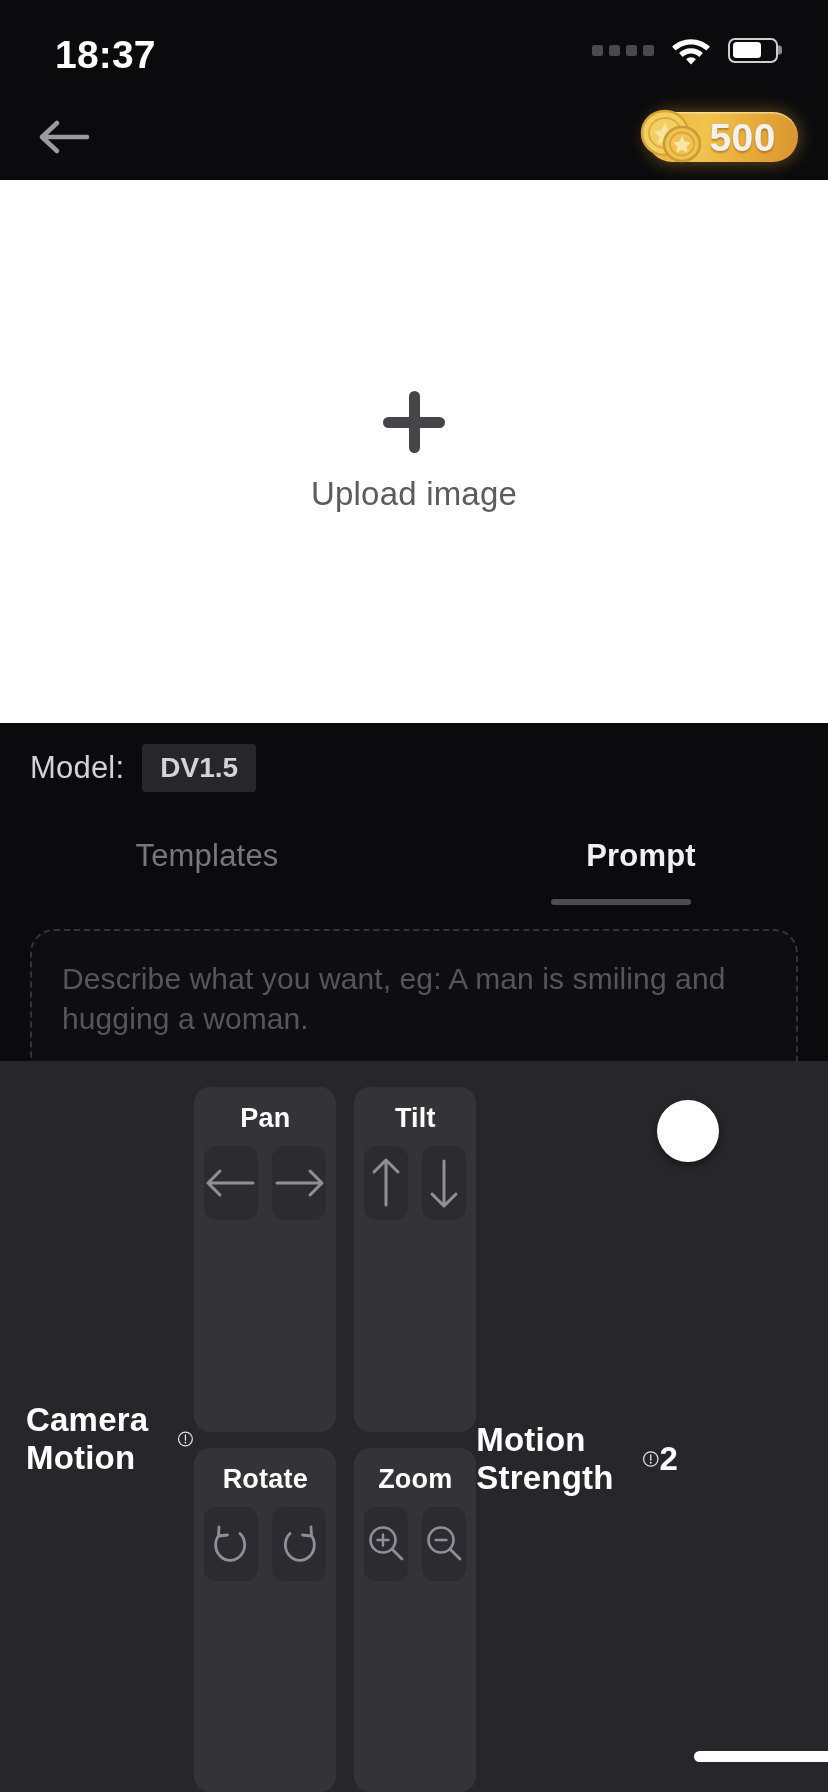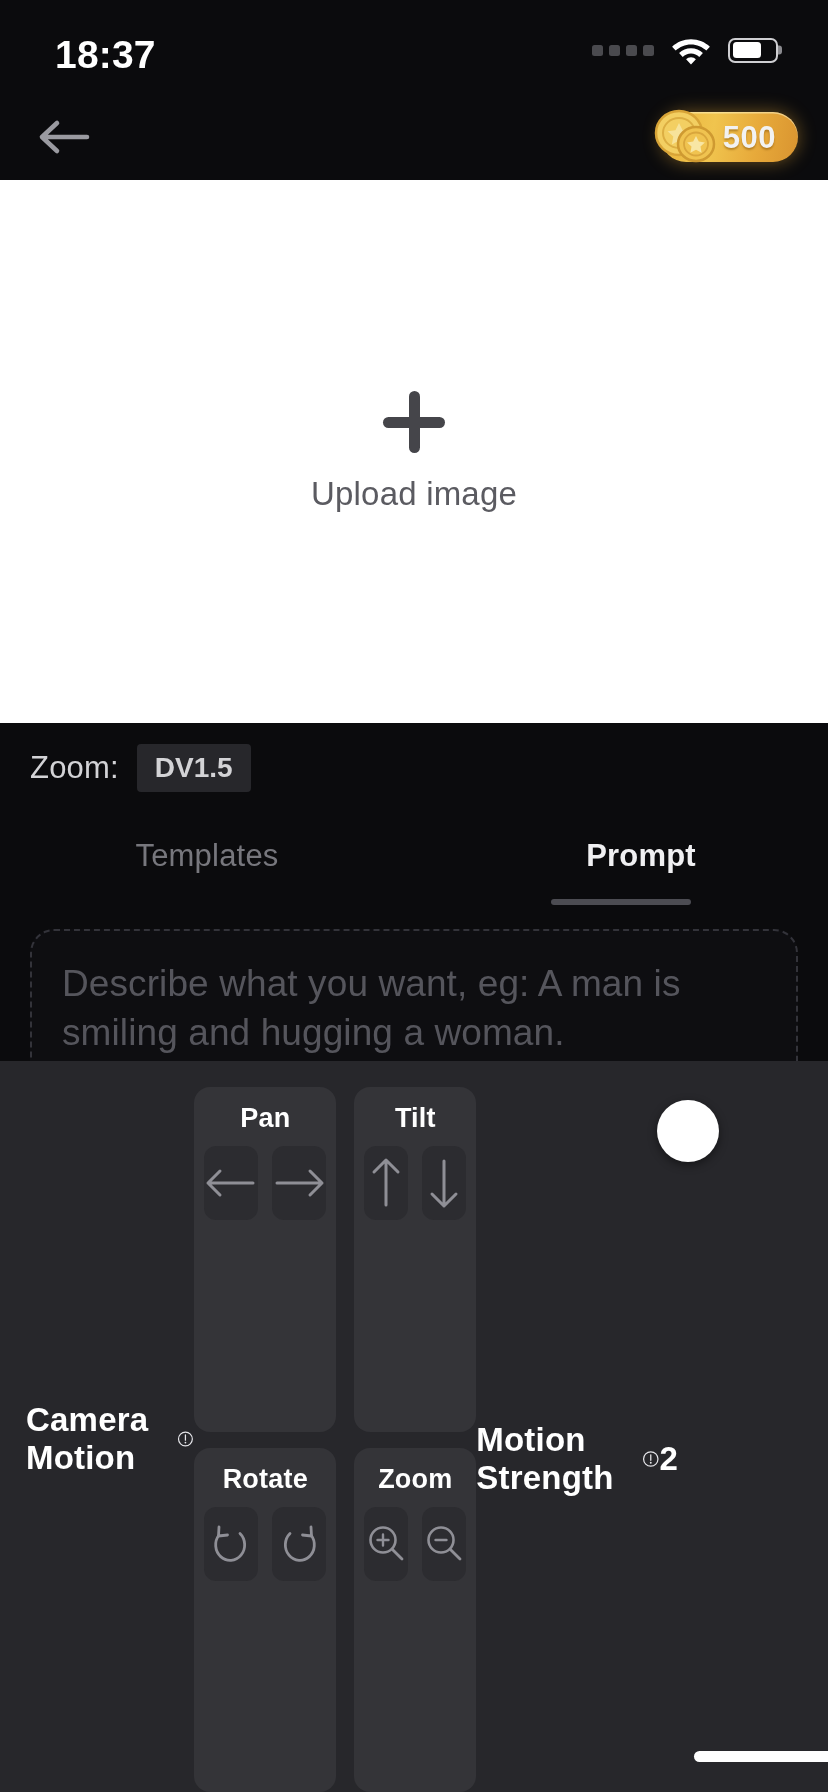--- a/index.html
+++ b/index.html
@@ -110,21 +110,21 @@
   }
   .coin-badge .coins {
     position: absolute;
     left: -14px;
     top: 50%;
     transform: translateY(-50%);
     width: 78px; height: 56px;
   }
   .coin-badge .coin-amount {
     color: #f2f2f2;
-    font-size: 31px;
+    font-size: 39px;
     font-weight: 700;
     letter-spacing: 0.5px;
     text-shadow: 0 2px 2px rgba(120,70,0,.45);
     line-height: 1;
   }
 
   
   .upload-area {
     flex: 0 0 543px;
     background: #ffffff;
@@ -217,21 +217,21 @@
     width: 100%;
     height: 200px;
     border: 2px dashed #33333a;
     border-radius: 24px;
     background: #0e0e11;
     padding: 28px 30px;
     cursor: text;
   }
   .prompt-placeholder {
     color: #55555c;
-    font-size: 37px;
+    font-size: 30px;
     line-height: 1.33;
     letter-spacing: 0.1px;
   }
 
   
   .bottom-panel {
     flex: 1 1 auto;
     background: #27272b;
     padding: 26px 26px 0 26px;
     display: flex;
@@ -386,21 +386,21 @@
 
   <div class="upload-area">
     <div class="plus-icon">
       <i class="h"></i>
         <i class="v"></i>
     </div>
     <div class="upload-label">Upload image</div>
   </div>
 
   <div class="model-row">
-    <span class="model-label">Zoom:</span>
+    <span class="model-label">Model:</span>
     <span class="model-chip">DV1.5</span>
   </div>
 
   <div class="tab-bar">
     <div class="tab inactive">
       <span class="tab-label">Templates</span>
     </div>
     <div class="tab active">
       <span class="tab-label">Prompt</span>
     </div>

